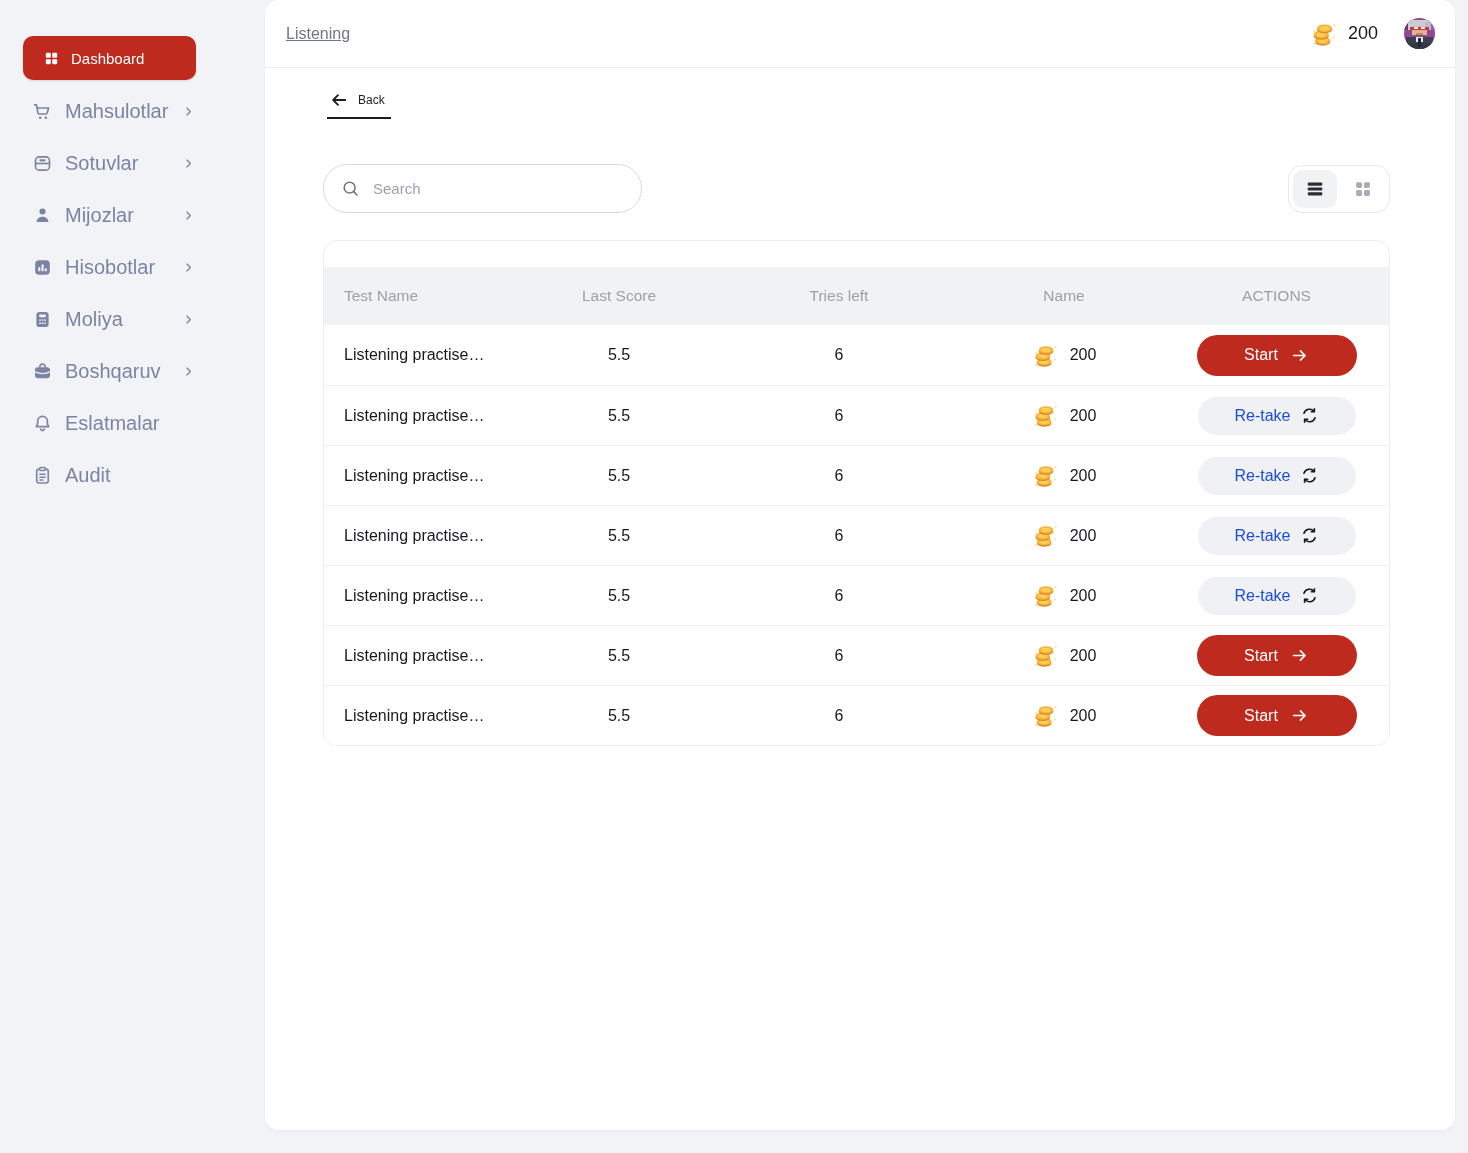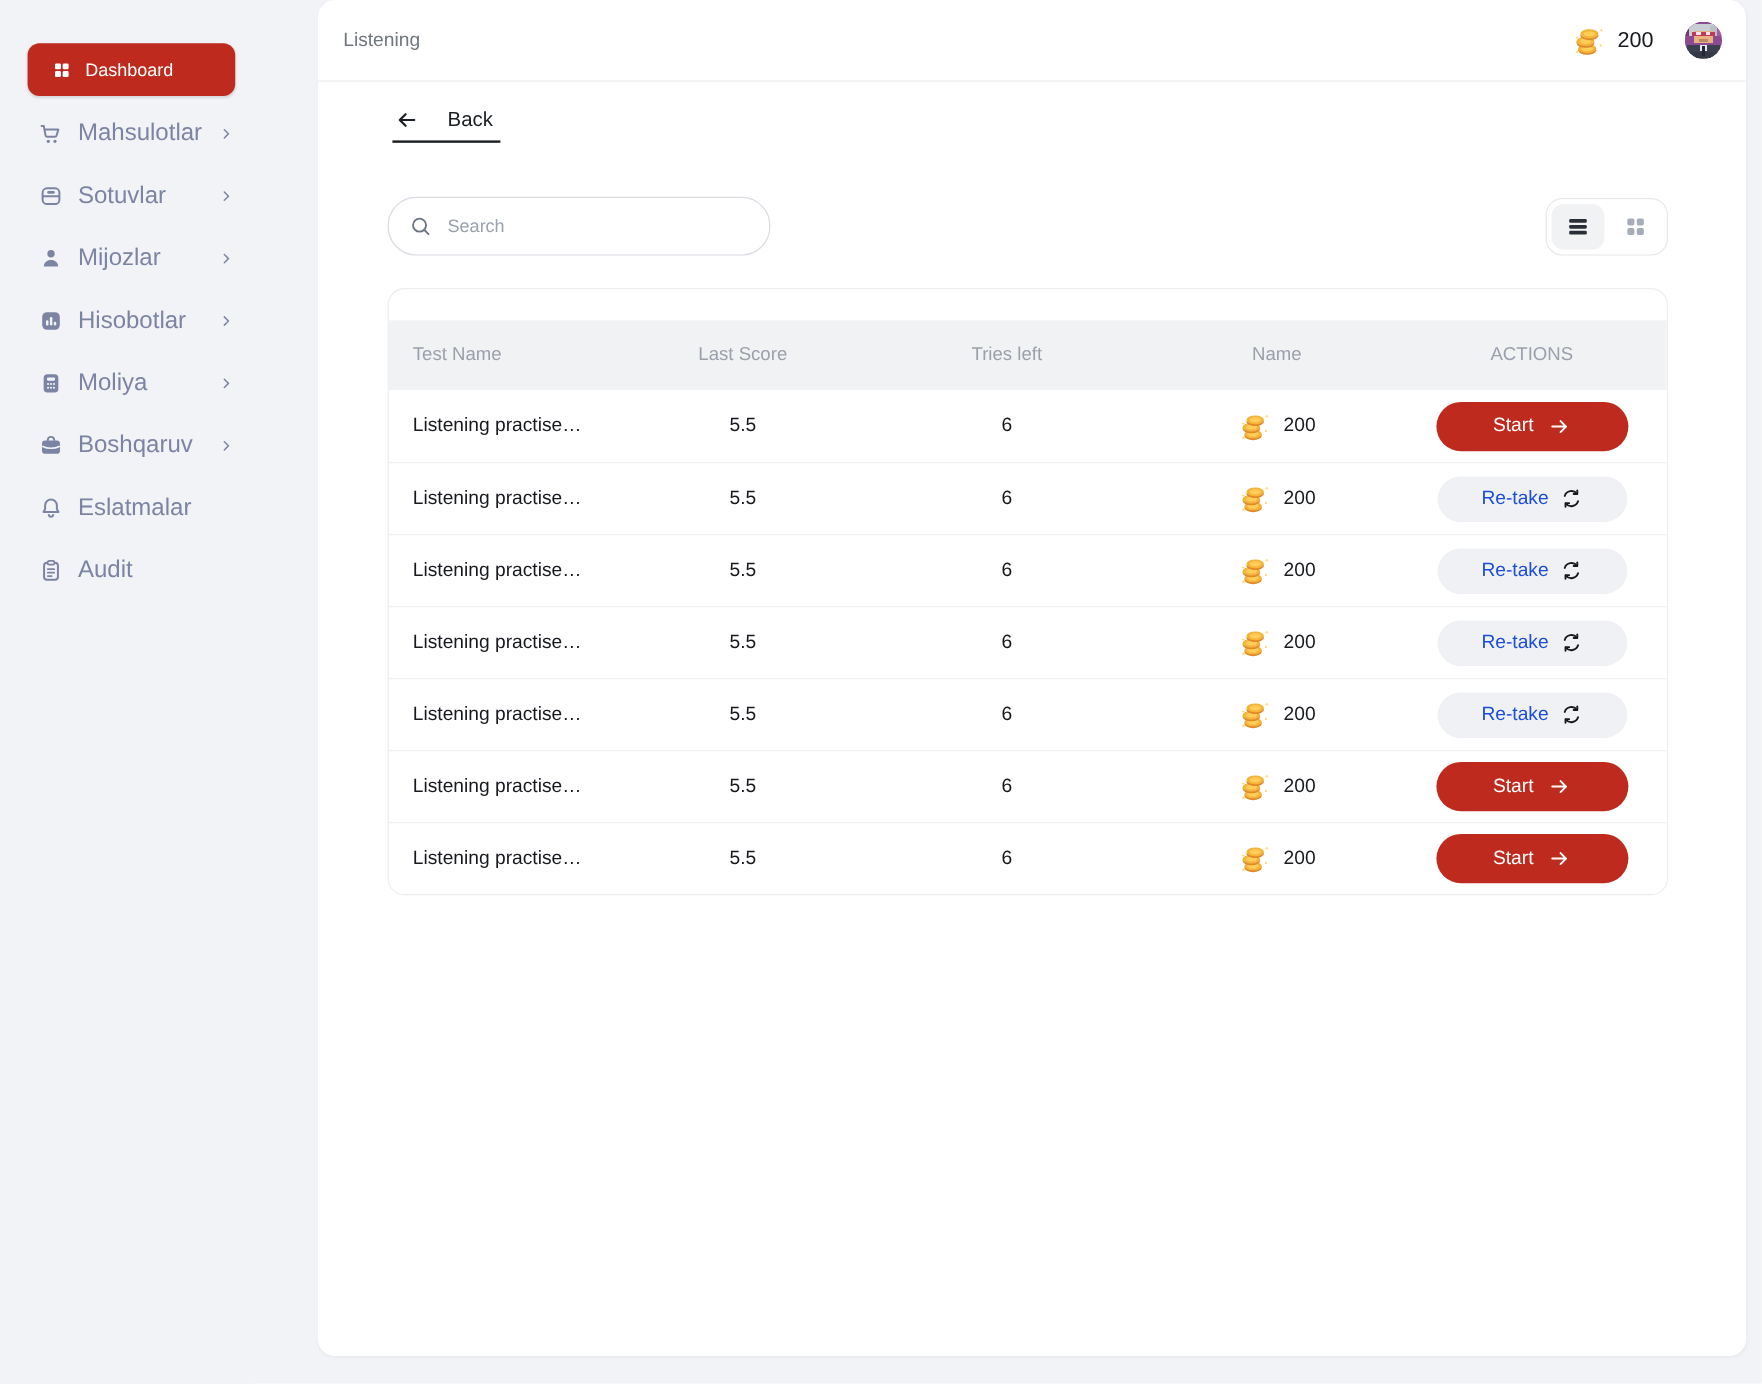--- a/index.html
+++ b/index.html
@@ -35,34 +35,34 @@
   
   .card {
     position:absolute; left:265px; top:0; right:13px; bottom:23px;
     background:#fff; border-radius:14px;
     box-shadow:0 1px 3px rgba(20,20,40,.04);
   }
   .topbar {
     height:68px; display:flex; align-items:center;
     padding:0 20px 0 21px; border-bottom:1px solid #ECEDF0;
   }
-  .topbar-title { font-size:16px; color:#6F7680; }
+  .topbar-title { font-size:16px; color:#6F7680;text-decoration:underline; }
   .topbar-right { margin-left:auto; display:flex; align-items:center; }
   .coin-balance { font-size:18px; color:#17191E; margin-left:10px; }
   .avatar {
     width:31px; height:31px; border-radius:50%; overflow:hidden; margin-left:26px;
     cursor:pointer; flex:0 0 auto;
   }
   .avatar svg { display:block; width:100%; height:100%; }
 
   .content { padding:20px 65px 0 58px; }
 
   .back-link {
-    display:inline-flex; align-items:center; gap:24px;
-    margin-left:4px; font-size:17px; font-weight:500; color:#1A1D22;
+    display:inline-flex; align-items:center; gap:9px;
+    margin-left:4px; font-size:12px; font-weight:500; color:#1A1D22;
     border-bottom:2px solid #1A1D22; padding:2px 6px 7px 2px;
     cursor:pointer;
   }
 
   .search-row {
     margin-top:45px; display:flex; align-items:center; justify-content:space-between;
   }
   .search-box {
     width:319px; height:49px; border:1px solid #D8DBE2; border-radius:24px;
     display:flex; align-items:center; gap:12px; padding:0 16px; background:#fff;

